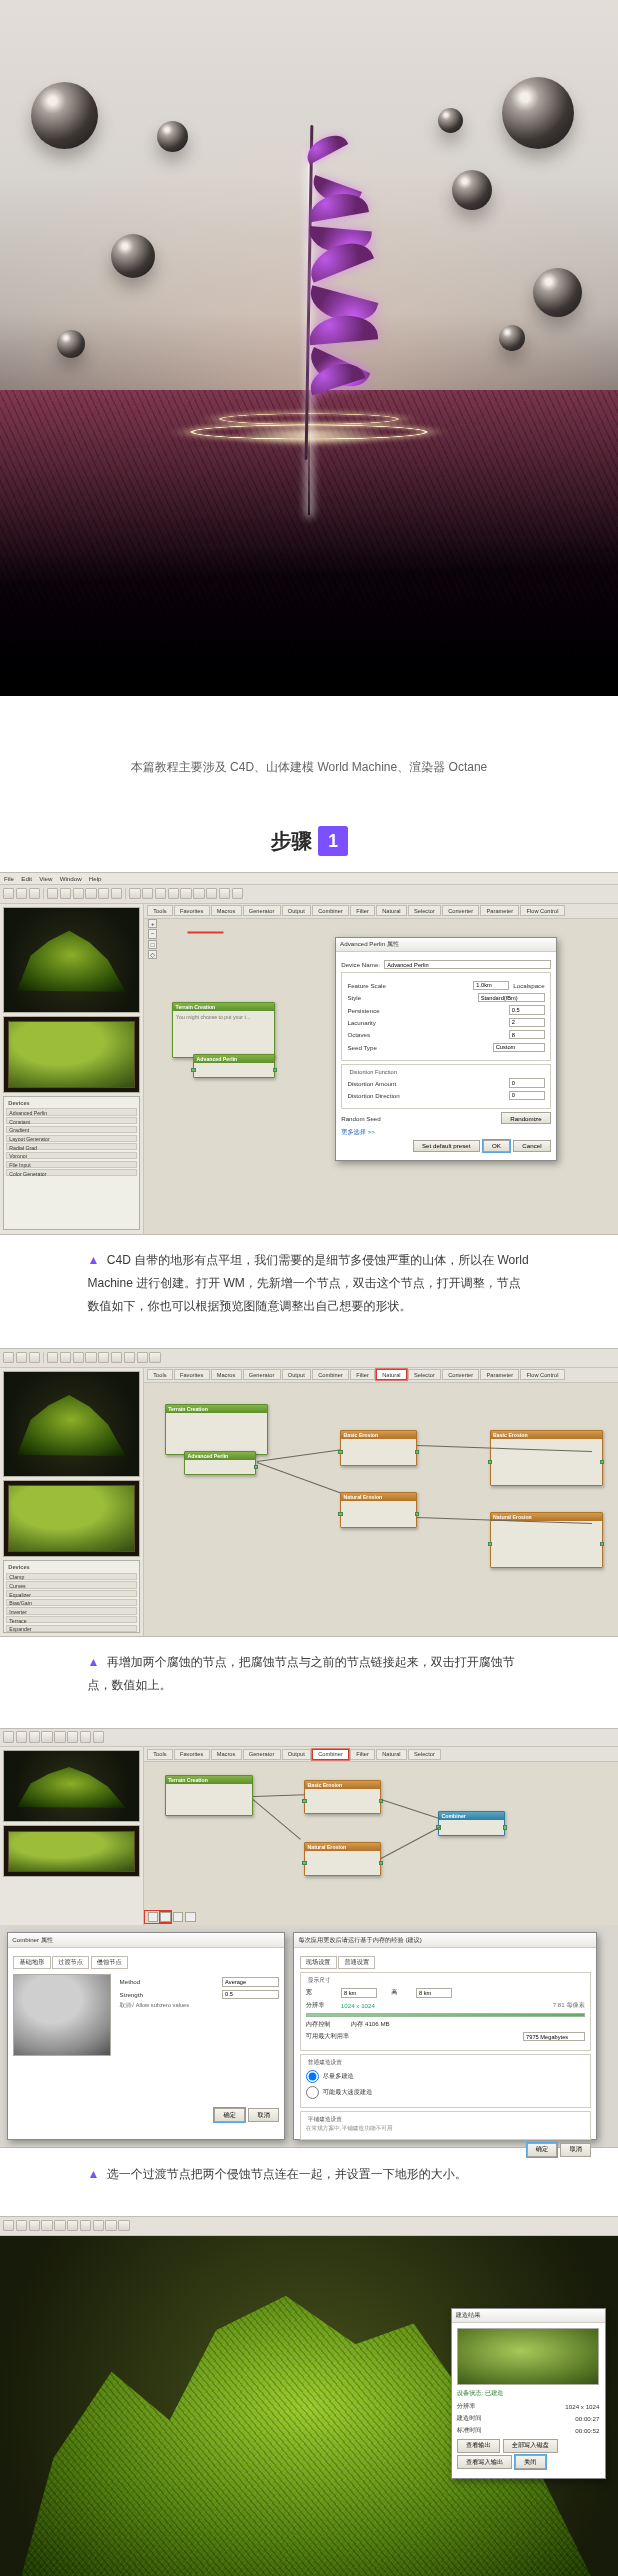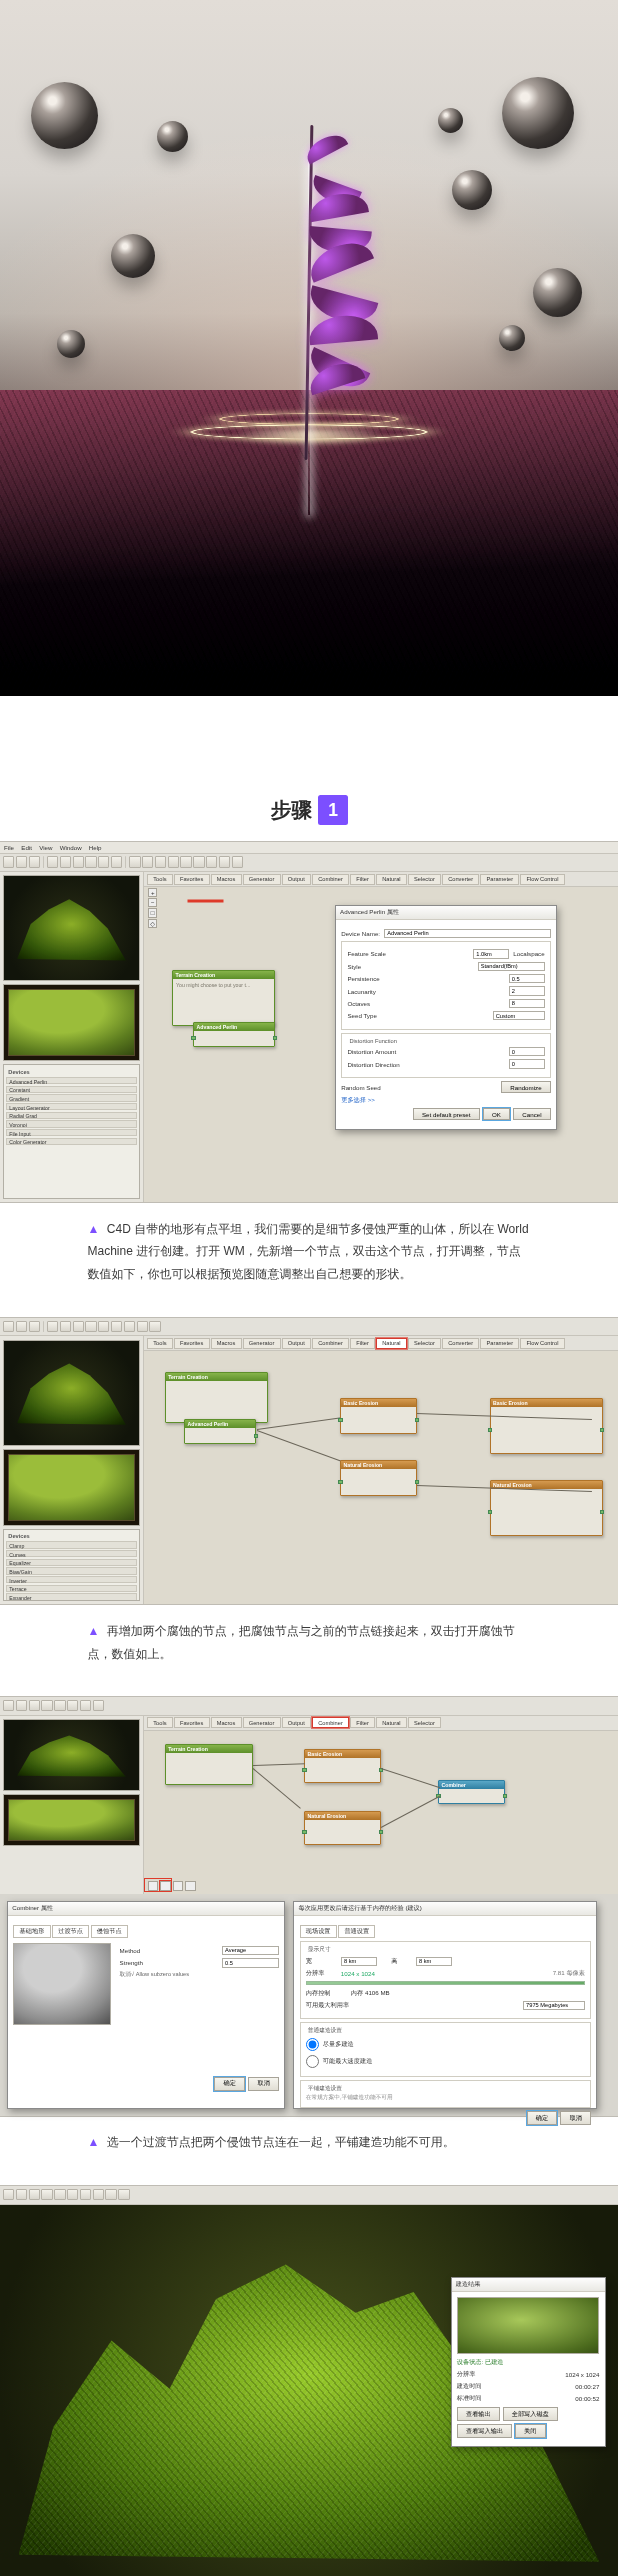--- a/index.html
+++ b/index.html
@@ -153,20 +153,21 @@
   <div class="sphere" style="left:57px; top:330px; width:28px; height:28px;"></div>
   <div class="sphere" style="left:157px; top:121px; width:31px; height:31px;"></div>
   <div class="sphere" style="right:44px; top:77px; width:72px;height:72px;"></div>
   <div class="sphere" style="right:126px;top:170px; width:40px; height:40px;"></div>
   <div class="sphere" style="right:36px; top:268px; width:49px; height:49px;"></div>
   <div class="sphere" style="right:155px;top:108px; width:25px; height:25px;"></div>
   <div class="sphere" style="right:93px;top:325px; width:26px; height:26px;"></div>
 </div>
 
 <div class="title-block">
+  <p>本篇教程主要涉及 C4D、山体建模 World Machine、渲染器 Octane</p>
 </div>
 
 <div class="step-heading">
   <span class="label">
     <span>步骤</span>
     <span class="step-num">1</span>
   </span>
 </div>
 
 <div class="wm" style="--h:330px">
@@ -582,21 +583,21 @@
           <button class="btn blue">确定</button>
           <button class="btn">取消</button>
         </div>
       </div>
     </div>
   </div>
 </div>
 
 <p class="caption">
   <span class="tri">▲</span>
-  <span>选一个过渡节点把两个侵蚀节点连在一起，平铺建造功能不可用。</span>
+  <span>选一个过渡节点把两个侵蚀节点连在一起，并设置一下地形的大小。</span>
 </p>
 
 <div class="wm" style="--h:428px">
   <div class="wm-iconrow">
     <div class="ic"></div>
       <div class="ic"></div>
       <div class="ic"></div>
       <div class="ic"></div>
       <div class="ic"></div>
       <div class="ic"></div>

